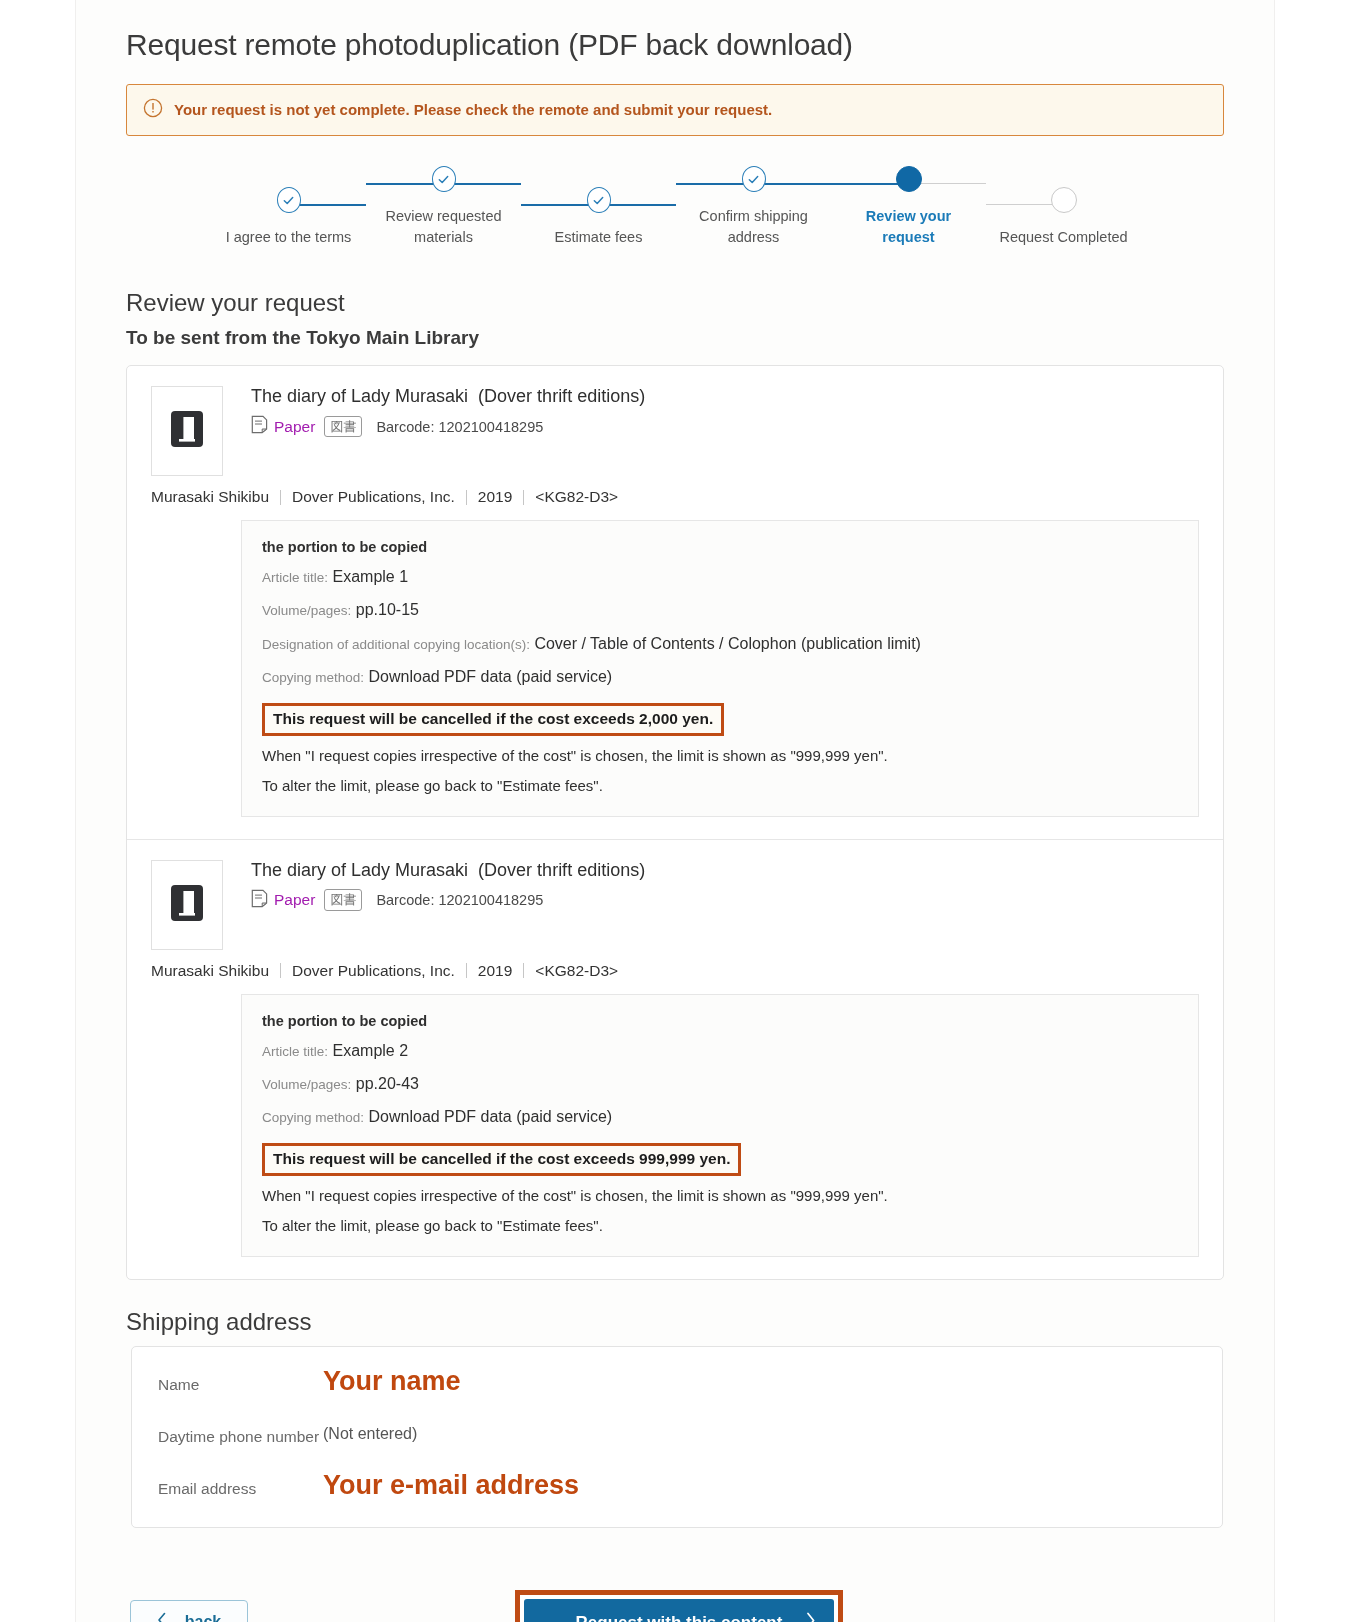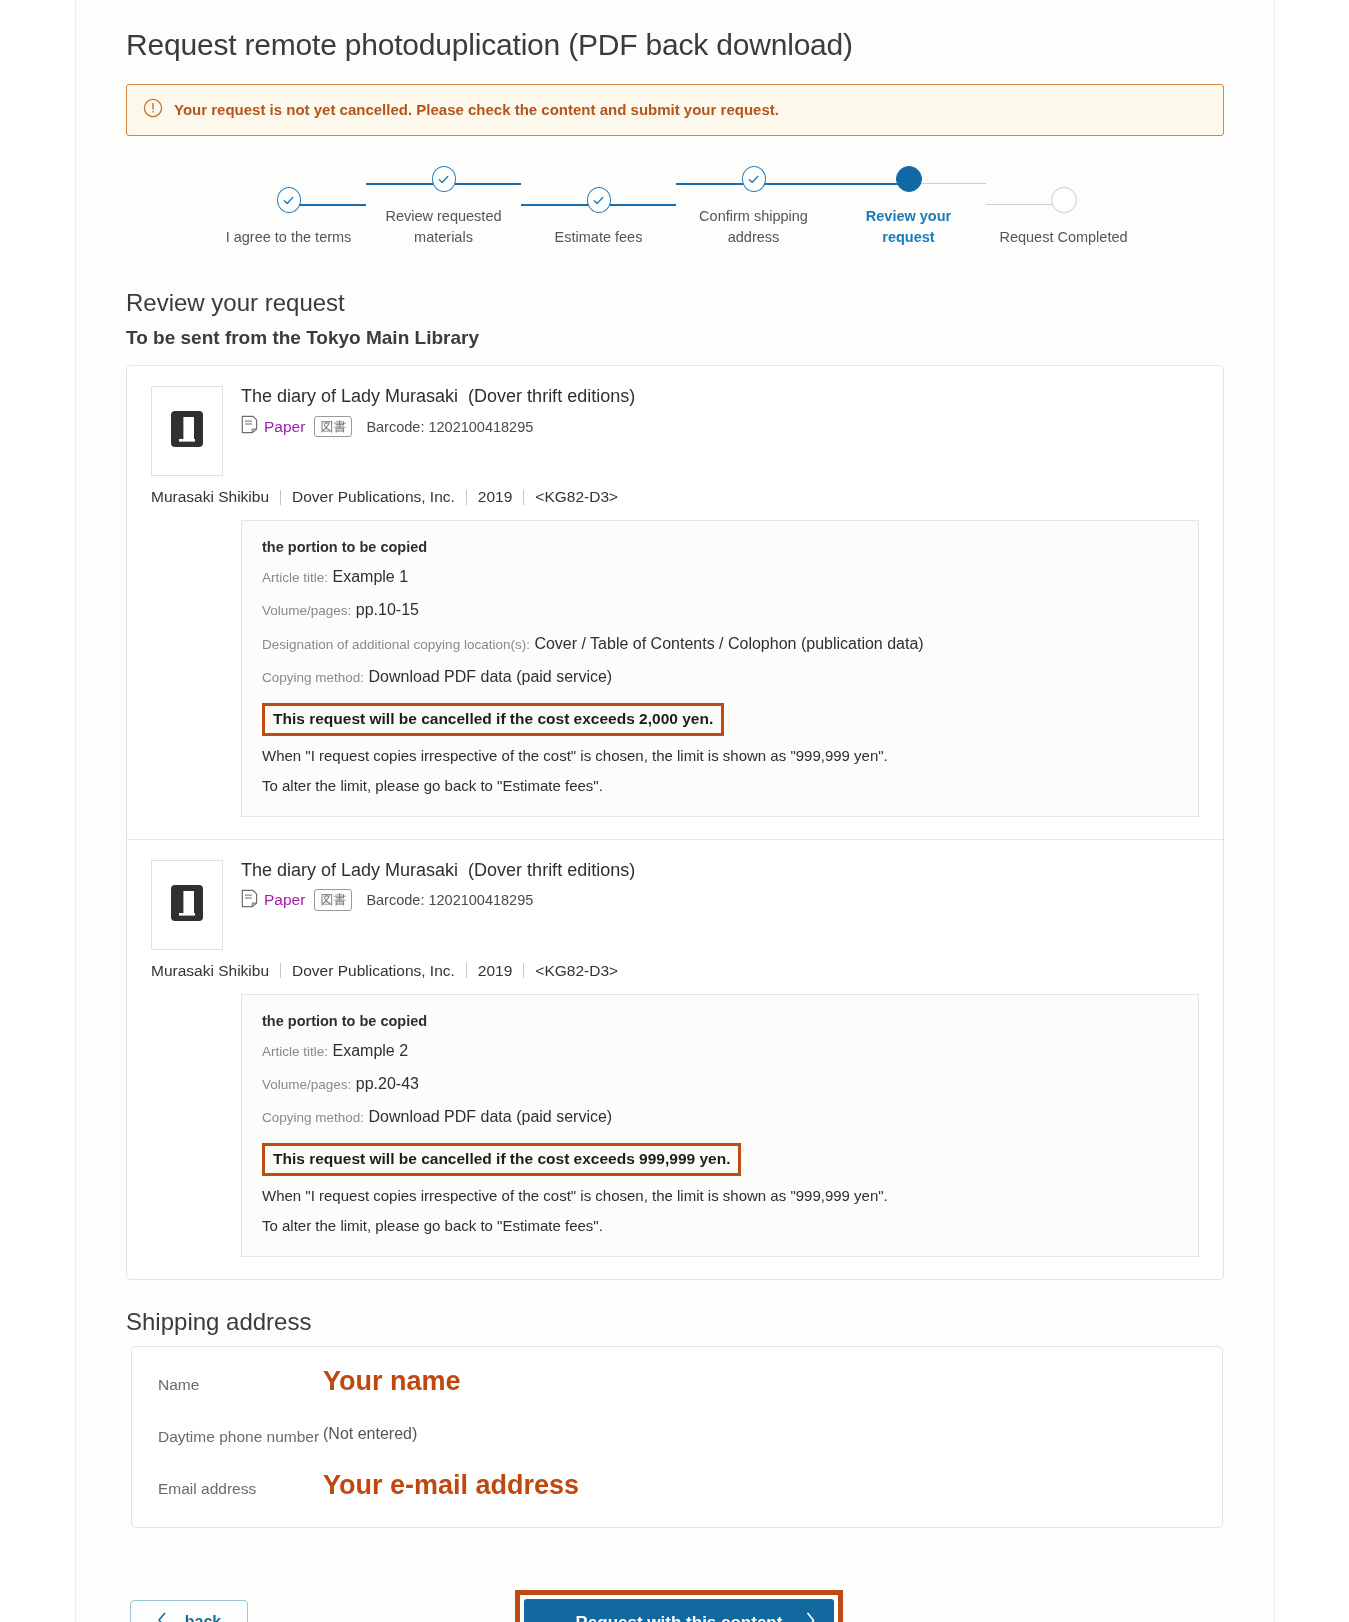--- a/index.html
+++ b/index.html
@@ -137,21 +137,21 @@
   
   .items-card {
     margin-left: 25px;
     width: 1098px;
     background: #ffffff;
     border: 1px solid #e3e3e3;
     border-radius: 5px;
   }
   .item-row { padding: 20px 24px 22px 24px; }
   .item-row + .item-row { border-top: 1px solid #e6e6e6; }
-  .item-head { display: flex; gap: 18px; }
+  .item-head { display: flex; gap: 28px; }
   .thumb {
     flex: 0 0 auto;
     width: 72px;
     height: 90px;
     border: 1px solid #e0e0e0;
     background: #ffffff;
     display: flex;
     align-items: center;
     justify-content: center;
   }
@@ -343,21 +343,21 @@
     <h1 class="page-title">Request remote photoduplication (PDF back download)</h1>
 
     <div class="alert">
       <span class="alert-icon">
         <svg width="20" height="20" viewBox="0 0 20 20">
           <circle cx="10" cy="10" r="8.6" fill="none" stroke="#c4742e" stroke-width="1.3"></circle>
           <rect x="9.3" y="5" width="1.4" height="6.6" fill="#c4742e"></rect>
           <rect x="9.3" y="13" width="1.4" height="1.5" fill="#c4742e"></rect>
         </svg>
       </span>
-      <span class="alert-text">Your request is not yet cancelled. Please check the content and submit your request.</span>
+      <span class="alert-text">Your request is not yet complete. Please check the remote and submit your request.</span>
     </div>
 
     <div class="stepper">
       <div class="stepper-track">
 
         <div class="step done">
           <div class="line-right"></div>
           <div class="circle">
             <svg width="13" height="13" viewBox="0 0 14 14">
                 <path d="M2.5 7.2 L5.6 10.2 L11.5 3.8" fill="none" stroke="#2b7fb8" stroke-width="1.6" stroke-linecap="round" stroke-linejoin="round"></path>
@@ -469,21 +469,21 @@
           <div class="field">
             <span class="lbl">Article title:</span>
             <span class="val">Example 1</span>
           </div>
           <div class="field">
             <span class="lbl">Volume/pages:</span>
             <span class="val">pp.10-15</span>
           </div>
           <div class="field">
             <span class="lbl">Designation of additional copying location(s):</span>
-            <span class="val">Cover / Table of Contents / Colophon (publication data)</span>
+            <span class="val">Cover / Table of Contents / Colophon (publication limit)</span>
           </div>
           <div class="field">
             <span class="lbl">Copying method:</span>
             <span class="val">Download PDF data (paid service)</span>
           </div>
           <div class="limit-hl">This request will be cancelled if the cost exceeds 2,000 yen.</div>
           <div class="note">When "I request copies irrespective of the cost" is chosen, the limit is shown as "999,999 yen".</div>
           <div class="note">To alter the limit, please go back to "Estimate fees".</div>
         </div>
       </div>

